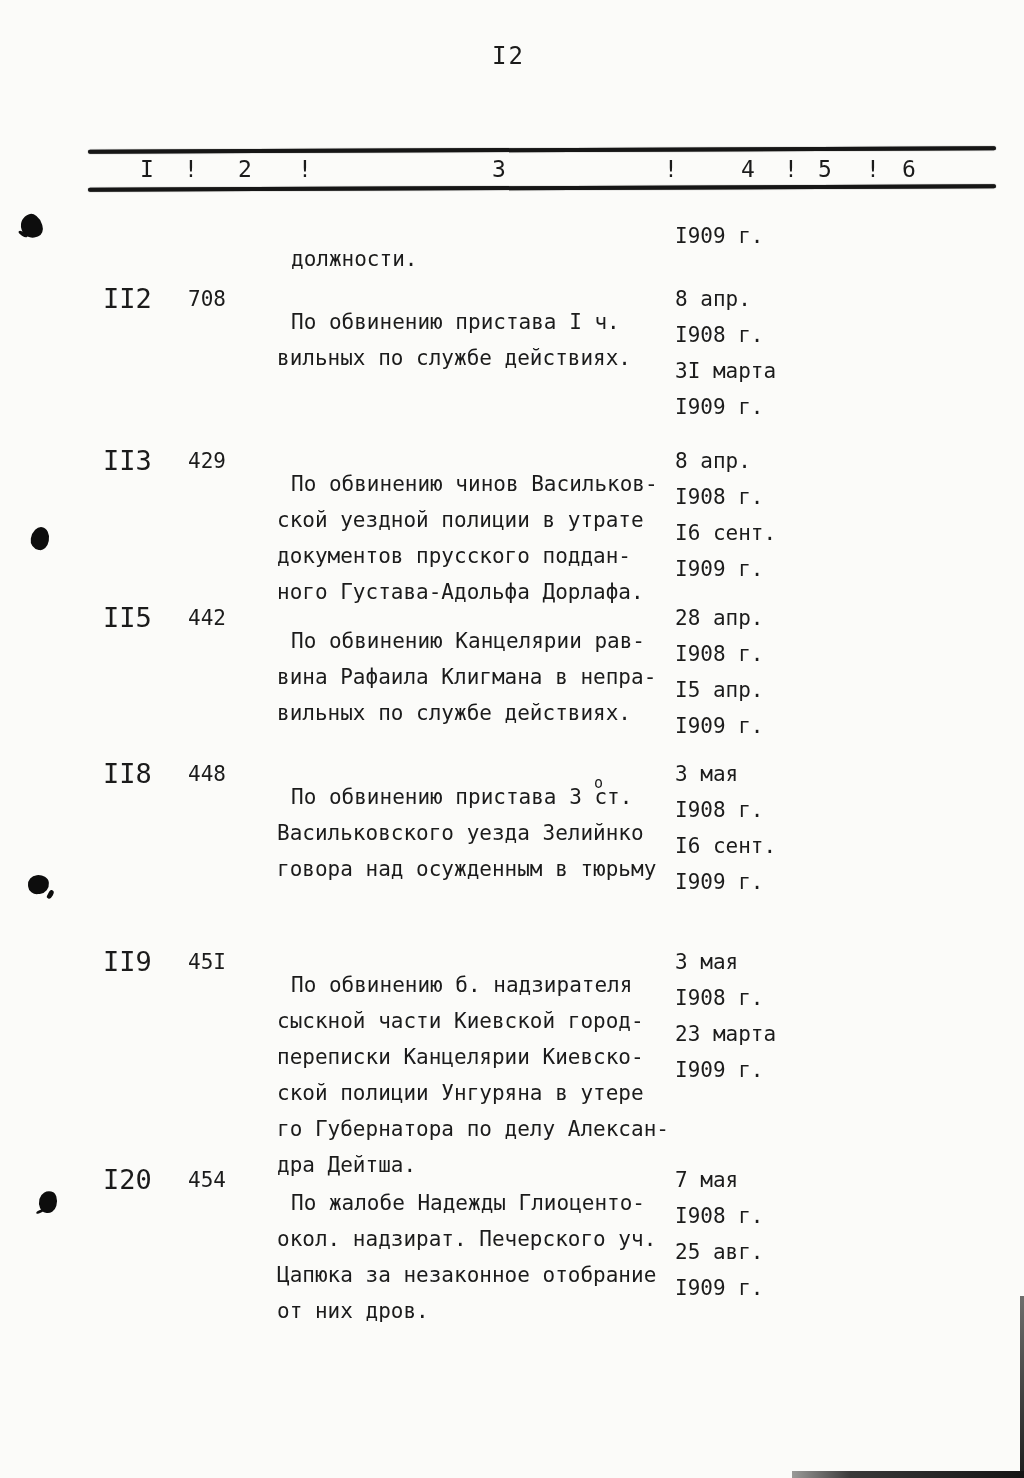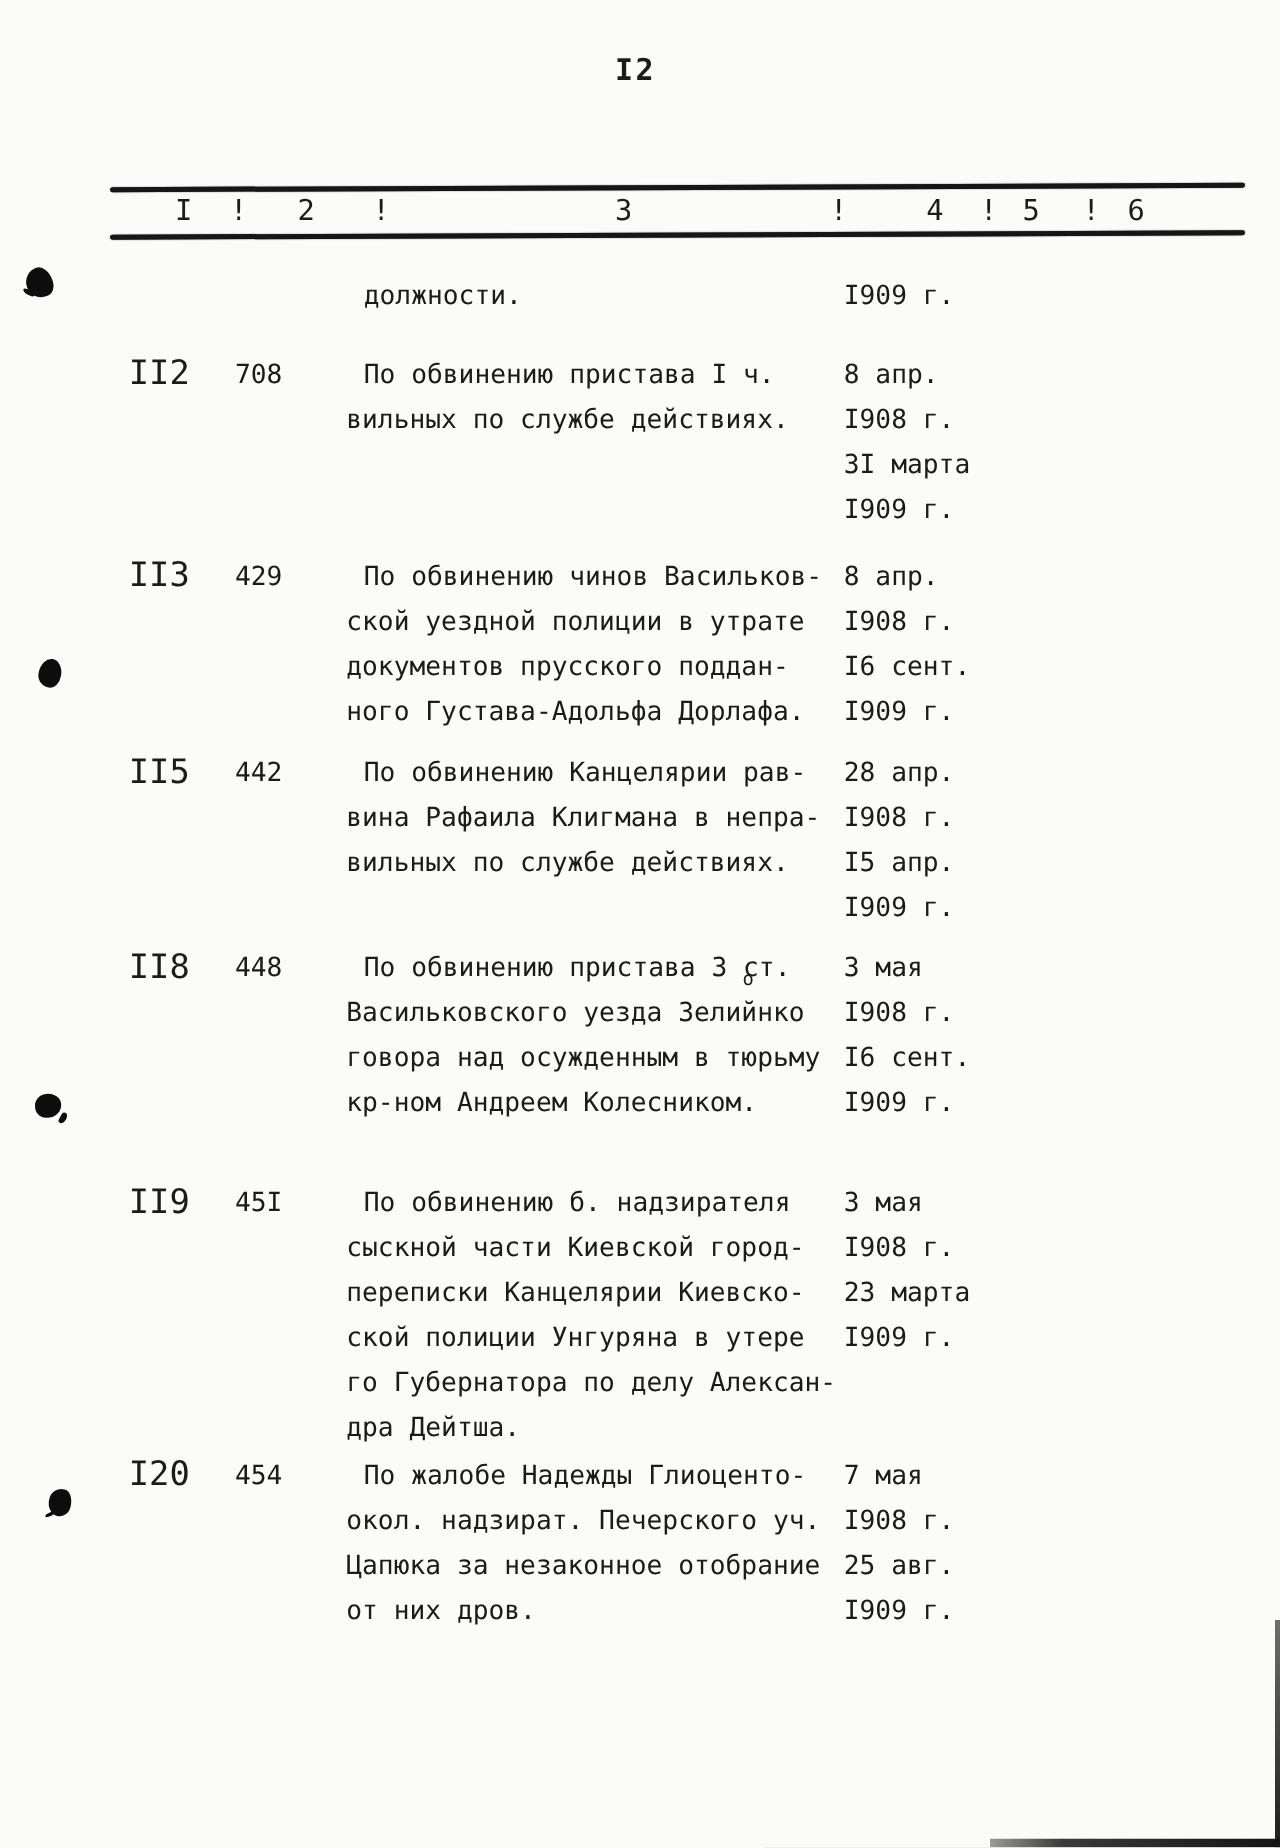--- a/index.html
+++ b/index.html
@@ -16,21 +16,20 @@
     overflow: hidden;
     font-family: "DejaVu Sans Mono", "Liberation Mono", monospace;
     color: #1b1b1b;
   }
   .page-number {
     position: absolute;
     top: 42px;
     left: 492px;
     font-size: 24px;
     letter-spacing: 2px;
-    font-weight: bold;
   }
   
   .rule {
     position: absolute;
     left: 88px;
     width: 908px;
     height: 4px;
     background: #161616;
     transform: rotate(-0.22deg);
     border-radius: 2px;
@@ -58,21 +57,21 @@
   .hdr-s5 { left: 866px; }
   .hdr-c6 { left: 902px; }
   
   .row {
     position: absolute;
     left: 0;
     width: 100%;
   }
   .c1 { position: absolute; left: 103px; font-size: 27px; line-height: 36px; white-space: pre; }
   .c2 { position: absolute; left: 188px; font-size: 21px; line-height: 36px; white-space: pre; }
-  .c3 { position: absolute; left: 277px; }
+  .c3 { position: absolute; left: 277px; margin-top: 23px; }
   .c4 { position: absolute; left: 675px; }
   .ln {
     height: 36px;
     line-height: 36px;
     font-size: 21px;
     white-space: pre;
   }
   .first { padding-left: 14px; }
   .sup-correction {
     position: absolute;
@@ -220,21 +219,20 @@
   </div>
 
   <div class="row" style="top:756px">
     <div class="c1">II8</div>
     <div class="c2">448</div>
     <span class="sup-correction">о</span>
     <div class="c3">
       <div class="ln first">По обвинению пристава 3 ст.</div>
       <div class="ln">Васильковского уезда Зелийнко</div>
       <div class="ln">говора над осужденным в тюрьму</div>
-      <div class="ln">кр-ном Андреем Колесником.</div>
     </div>
     <div class="c4">
       <div class="ln">3 мая</div>
       <div class="ln">I908 г.</div>
       <div class="ln">I6 сент.</div>
       <div class="ln">I909 г.</div>
     </div>
   </div>
 
   <div class="row" style="top:944px">

